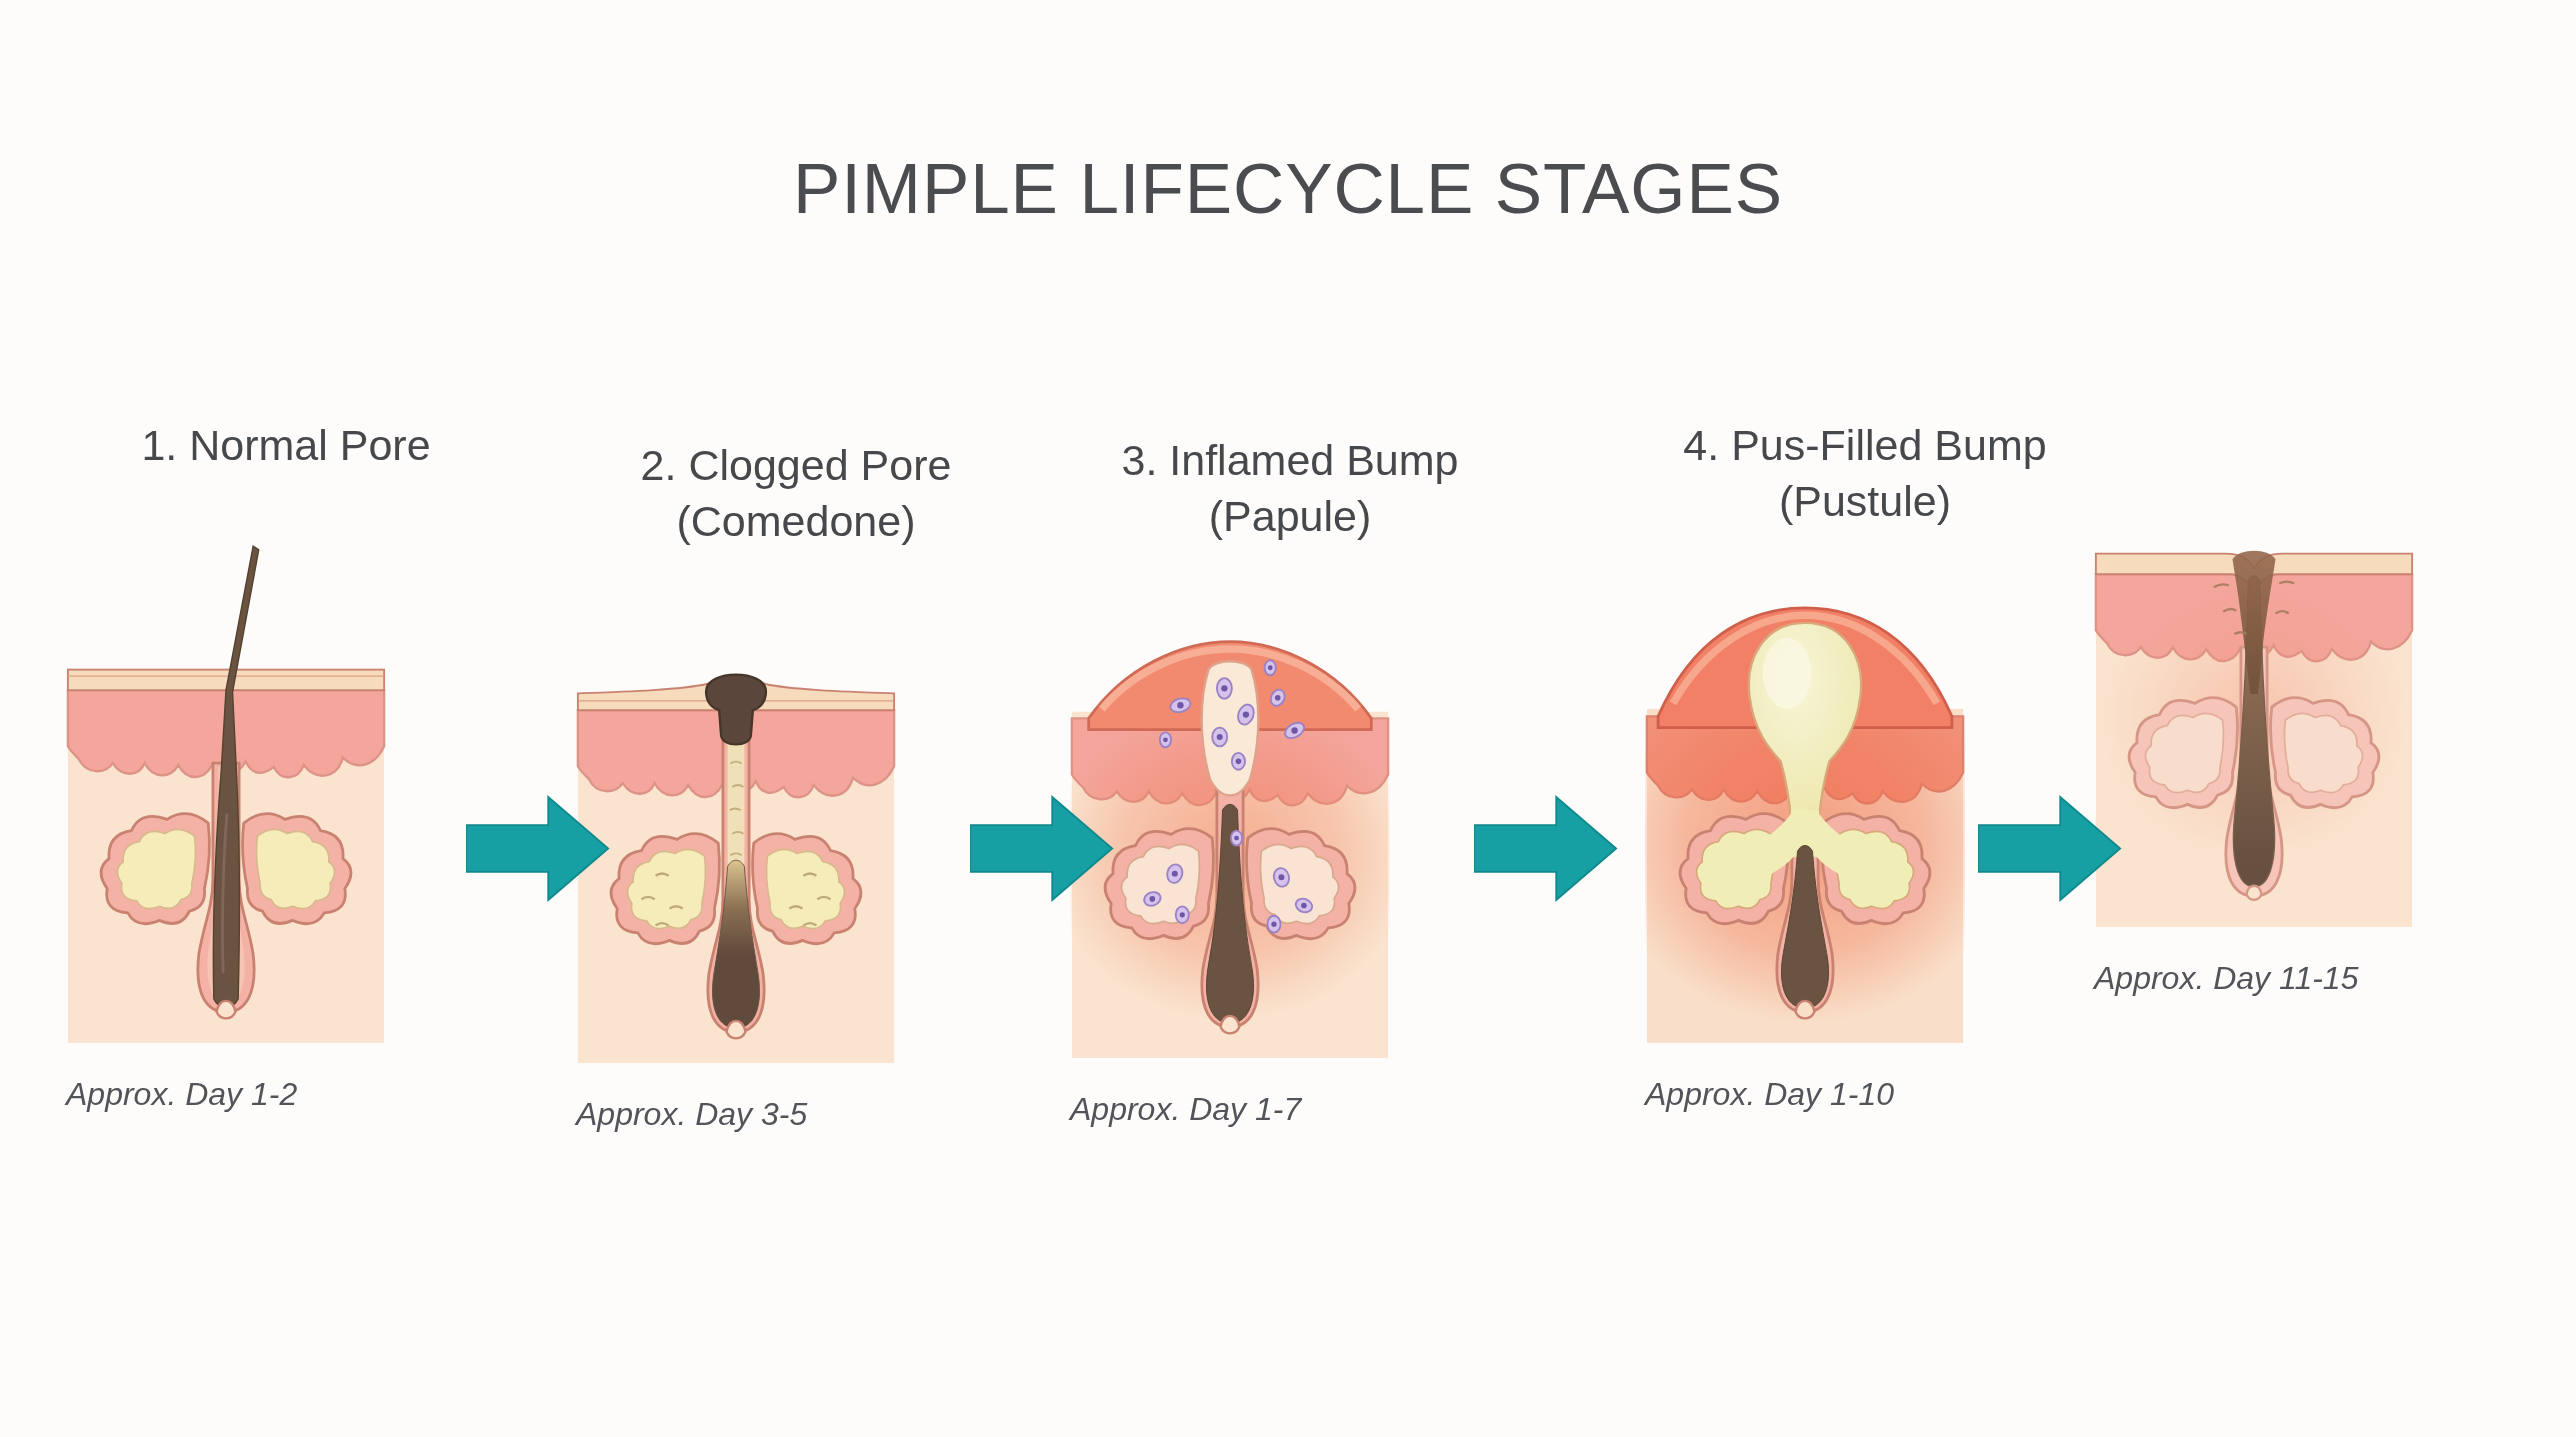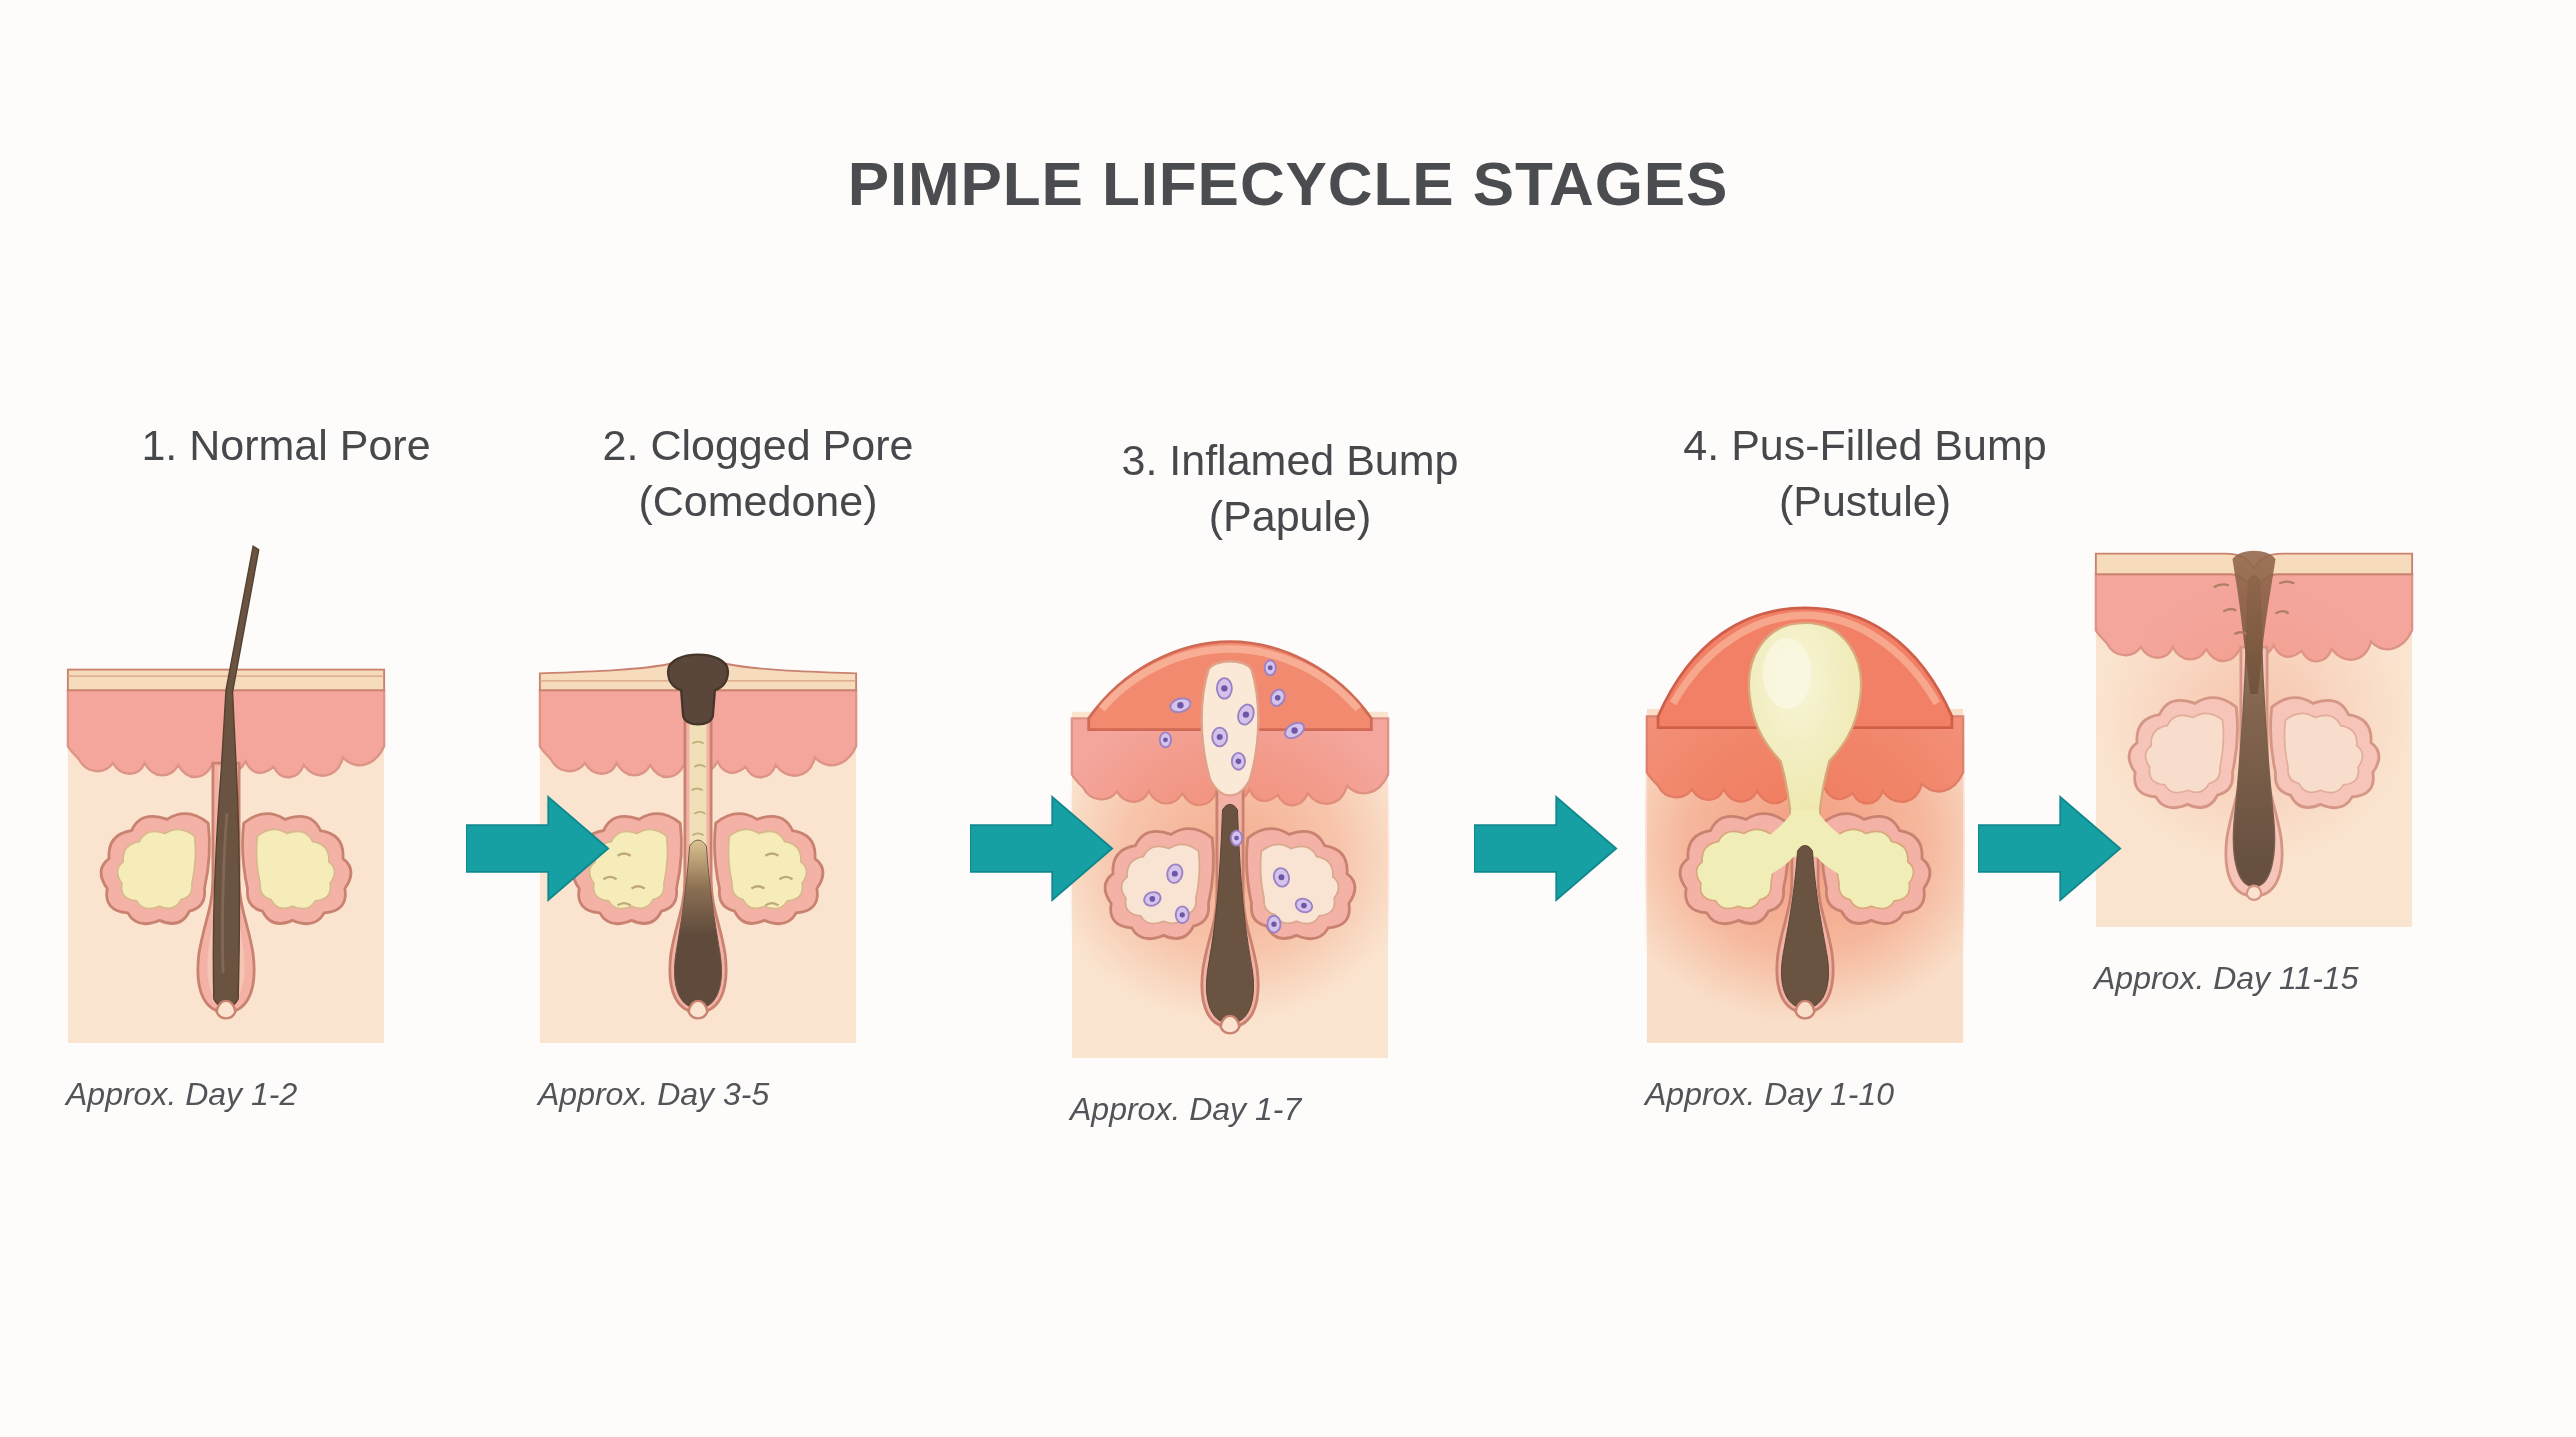--- a/index.html
+++ b/index.html
@@ -6,40 +6,40 @@
   body{
     width:2576px;height:1438px;
     background:#FDFCFA;
     font-family:"Liberation Sans", sans-serif;
     position:relative;overflow:hidden;
   }
   .canvas{position:absolute;inset:0;}
   .page-title{
     position:absolute;top:148px;left:0;width:100%;
     text-align:center;margin:0;
-    font-size:62px;font-weight:bold;letter-spacing:0.9px;
+    font-size:71px;font-weight:normal;letter-spacing:0.9px;
     color:#4B4C50;
   }
   .stage{
     position:absolute;top:417px;width:440px;
     display:flex;flex-direction:column;
   }
   .stage-label{
     height:116px;width:100%;
     text-align:center;
     font-size:43px;line-height:56px;color:#47484C;
     font-weight:500;
   }
   .stage-art{width:320px;height:524px;display:block;}
   .stage-caption{
     margin-top:19px;
     font-size:32px;color:#53545A;font-style:italic;
   }
   .arrow{position:absolute;top:795px;width:144px;height:107px;}
-  .s1{left:66px;}  .s2{left:538px;}  .s3{left:1070px;margin-top:15px;}  .s4{left:1645px;}  .s5{left:2094px;width:412px;}
+  .s1{left:66px;}  .s2{left:576px;margin-top:20px;}  .s3{left:1070px;margin-top:15px;}  .s4{left:1645px;}  .s5{left:2094px;width:412px;}
   .a1{left:466px;} .a2{left:970px;} .a3{left:1474px;} .a4{left:1978px;}
 </style>
 </head>
 <body>
 
 <div class="canvas">
 
   <h1 class="page-title">PIMPLE LIFECYCLE STAGES</h1>
 
   <div class="stage s1">

